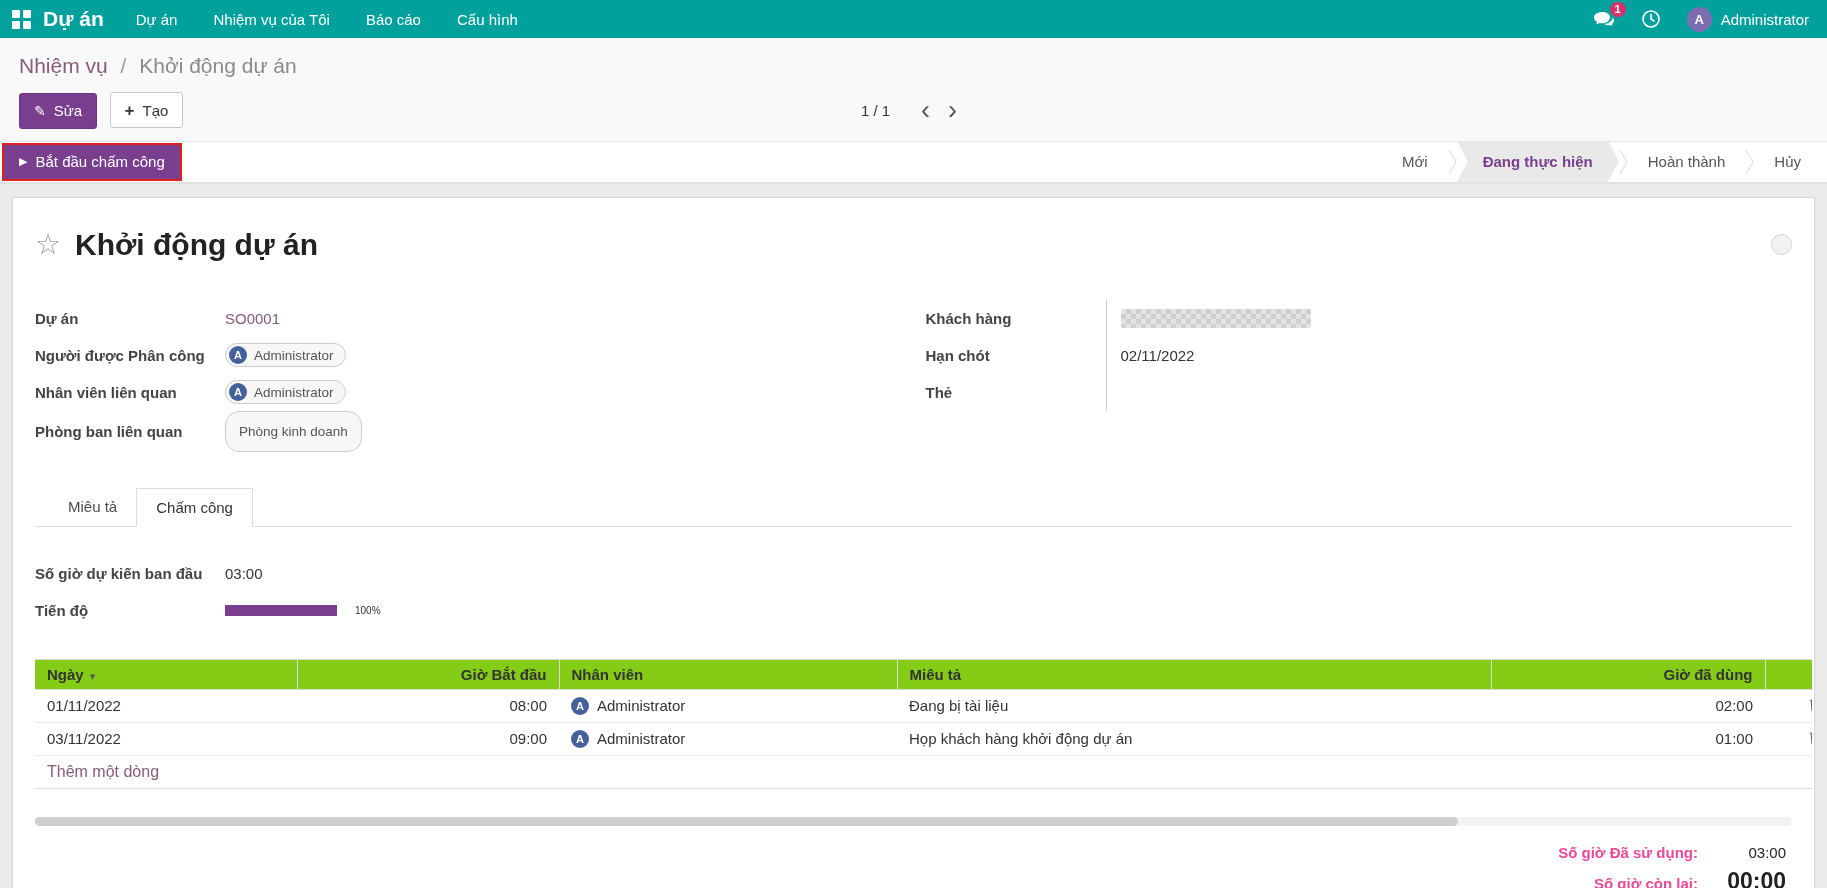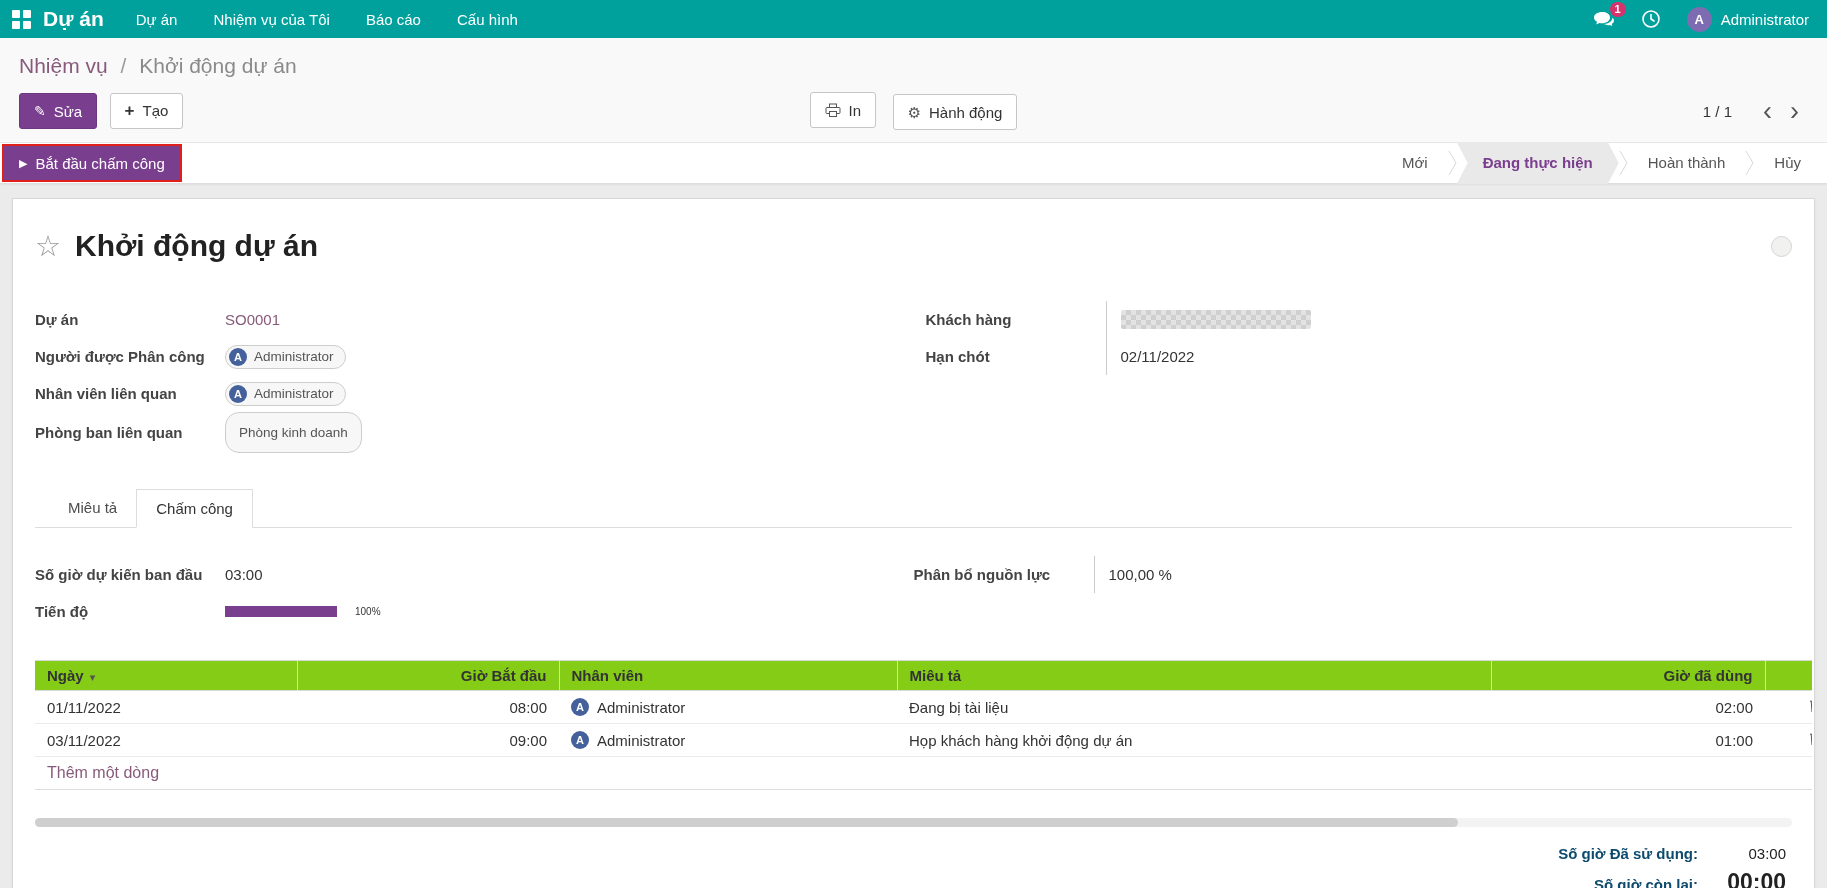--- a/index.html
+++ b/index.html
@@ -89,21 +89,21 @@
   .sort-glyph{font-size:11px;color:#555;margin-left:6px;}
   .trash-btn{cursor:pointer;display:inline-flex;}
   .add-row td{border-bottom:1px solid #ddd;}
   .add-line{color:#875A7B;cursor:pointer;text-decoration:none;font-size:16px;}
 
   
   .hscroll-track{margin-top:28px;width:100%;height:9px;background:#f3f3f3;border-radius:5px;}
   .hscroll-thumb{width:81%;height:9px;background:#cfcfcf;border-radius:5px;cursor:pointer;}
   .summary{margin-top:18px;display:flex;flex-direction:column;align-items:flex-end;gap:7px;padding-right:6px;}
   .sum-row{display:flex;align-items:baseline;}
-  .sum-label{font-weight:bold;font-size:15px;color:#0c4a6e;text-align:center;}
+  .sum-label{font-weight:bold;font-size:15px;color:#ec4899;text-align:center;}
   .sum-val{min-width:88px;text-align:right;font-size:15px;color:#222;}
   .sum-val.big{font-size:23px;font-weight:bold;}
 </style>
 </head>
 <body>
 
 <nav class="navbar">
   <div class="nav-left">
     <span class="apps-icon">
         <i></i>
@@ -148,34 +148,20 @@
     <div class="cp-left">
       <button class="btn primary">
         <span class="icon-glyph">✎</span>
         <span>Sửa</span>
       </button>
       <button class="btn">
         <span class="plus-glyph">+</span>
         <span>Tạo</span>
       </button>
     </div>
-    <div class="cp-center">
-      <button class="btn">
-        <svg width="16" height="15" viewBox="0 0 16 15">
-            <rect x="4.5" y="1" width="7" height="3.5" fill="none" stroke="#555"></rect>
-            <rect x="1" y="4.5" width="14" height="6" rx="1" fill="none" stroke="#555"></rect>
-            <rect x="4.5" y="8.5" width="7" height="5" fill="#fff" stroke="#555"></rect>
-          </svg>
-        <span>In</span>
-      </button>
-      <button class="btn">
-        <span class="gear-glyph">⚙</span>
-        <span>Hành động</span>
-      </button>
-    </div>
     <div class="cp-right">
       <span class="pager-text">1 / 1</span>
       <span class="pager-chev">‹</span>
       <span class="pager-chev">›</span>
     </div>
   </div>
 </div>
 
 <div class="statusbar">
   <span class="hl-red">
@@ -255,20 +241,24 @@
       <div class="fcol">
         <div class="frow">
           <span class="rlabel">Khách hàng</span>
           <span class="rvalue">
               <span class="redacted"></span>
             </span>
         </div>
         <div class="frow">
           <span class="rlabel">Hạn chót</span>
           <span class="rvalue">02/11/2022</span>
+        </div>
+        <div class="frow">
+          <span class="rlabel">Thẻ</span>
+          <span class="rvalue"></span>
         </div>
       </div>
     </div>
 
     <div class="tabs">
       <span class="tab">Miêu tả</span>
       <span class="tab active">Chấm công</span>
     </div>
 
     <div class="tab-content">
@@ -279,26 +269,20 @@
             <span class="fvalue">03:00</span>
           </div>
           <div class="frow">
             <span class="flabel">Tiến độ</span>
             <span class="fvalue">
               <span class="progress-track">
                   <span class="progress-fill" style="display: block; width: 100%;"></span>
                 </span>
               <span class="progress-text">100%</span>
             </span>
-          </div>
-        </div>
-        <div class="fcol">
-          <div class="frow">
-            <span class="rlabel">Phân bổ nguồn lực</span>
-            <span class="rvalue">100,00 %</span>
           </div>
         </div>
       </div>
 
       <table class="ts-table">
         <colgroup>
           <col style="width:262px">
             <col style="width:262px">
             <col style="width:338px">
             <col style="width:594px">

